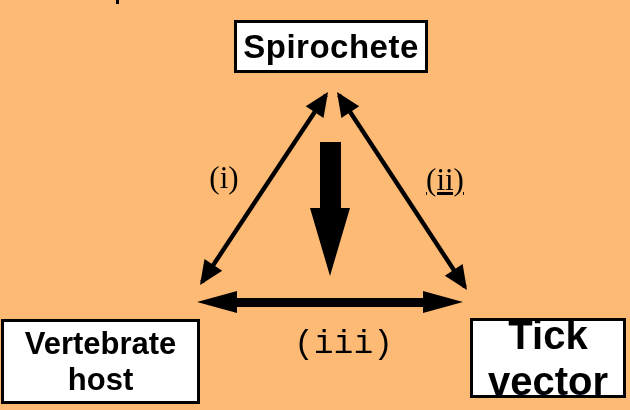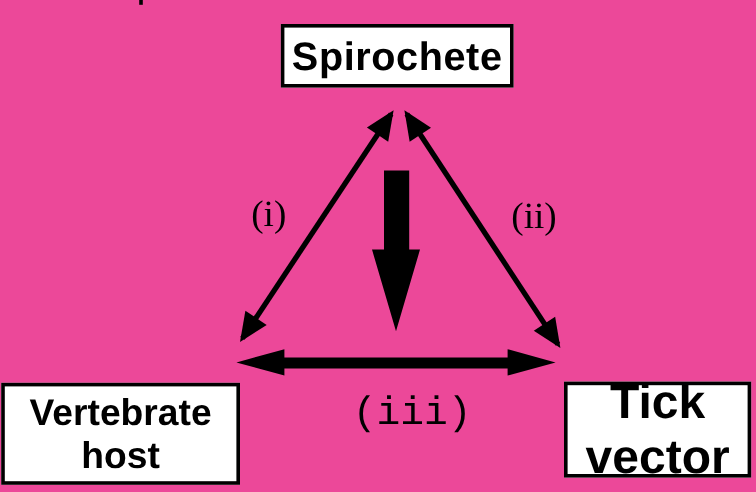--- a/index.html
+++ b/index.html
@@ -4,21 +4,21 @@
 <style>
   html, body {
     margin: 0;
     padding: 0;
     background: #ffffff;
   }
   .canvas {
     position: relative;
     width: 630px;
     height: 410px;
-    background: #ec4899;
+    background: #fdba74;
     overflow: hidden;
     font-family: "Liberation Sans", sans-serif;
     color: #000000;
   }
   .arrow-layer {
     position: absolute;
     left: 0;
     top: 0;
     width: 630px;
     height: 410px;
@@ -61,21 +61,21 @@
     line-height: 1.16;
   }
   .edge-label {
     position: absolute;
     font-family: "Liberation Serif", serif;
     font-size: 31px;
     color: #000000;
     text-align: center;
   }
   .edge-label-i   { left: 192px; top: 160px; width: 64px; }
-  .edge-label-ii  { left: 412px; top: 162px; width: 66px; }
+  .edge-label-ii  { left: 412px; top: 162px; width: 66px; text-decoration: underline; }
   .edge-label-iii { left: 294px; top: 326px; width: 70px; font-size: 33px; font-family: Liberation Mono, monospace; }
 </style>
 </head>
 <body>
 
 <div class="canvas">
 
   <svg class="arrow-layer" viewBox="0 0 630 410" xmlns="http://www.w3.org/2000/svg">
     <defs>
       <marker id="ah-end" viewBox="0 0 10 10" refX="8.5" refY="5" markerWidth="6.5" markerHeight="5.5" orient="auto" markerUnits="strokeWidth">

